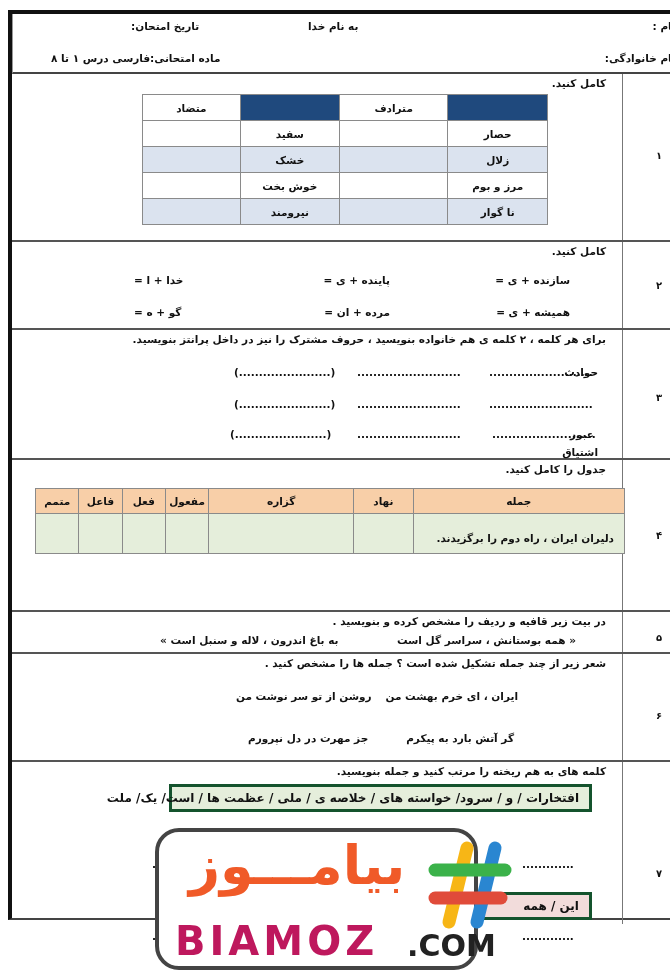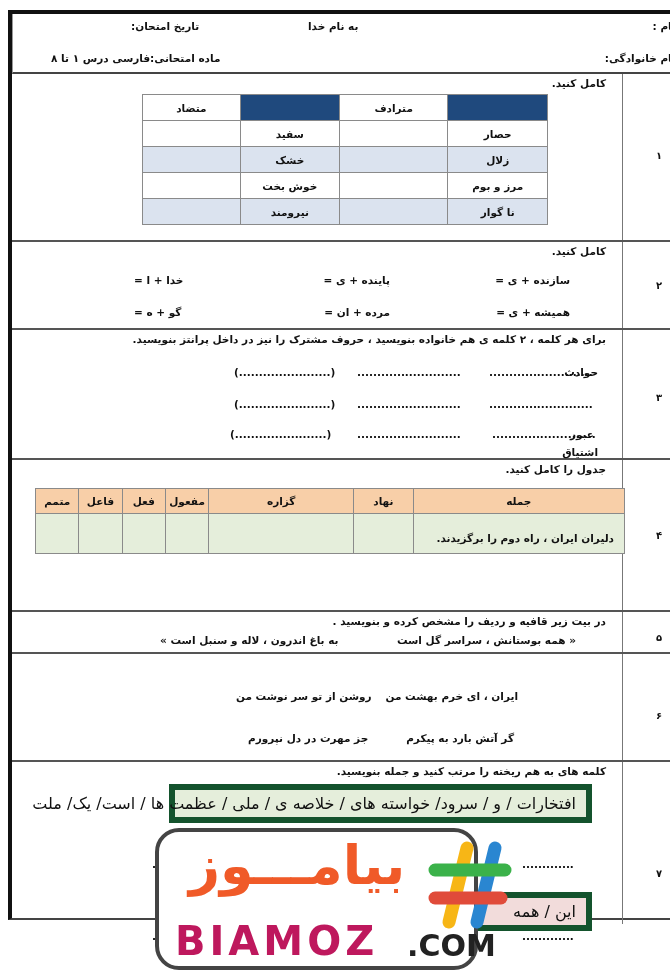--- a/index.html
+++ b/index.html
@@ -28,22 +28,22 @@
     td { font-size: 10.5px; font-weight: bold; text-align: center; vertical-align: middle; }
     .t1 td { border: 1px solid #8a8a8a; height: 26px; }
     .t1 .hd-blue { background: #1f497d; }
     .t1 .alt td { background: #dbe3ef; }
     .t4 td { border: 1px solid #8a8a8a; }
     .t4 .hrow td { background: #f8cfa8; height: 25px; }
     .t4 .r1 td { background: #ffffff; height: 40px; }
     .t4 .r2 td { background: #e5eedb; height: 40px; }
     .t4 .sent { text-align: right; padding-right: 10px; padding-top: 8px; }
     .wordbox {
-      position: absolute; font-size: 16px; font-weight: normal; direction: rtl; white-space: nowrap;
-      border: 6px solid #14532d; padding: 4px 10px;
+      position: absolute; font-size: 12px; font-weight: bold; direction: rtl; white-space: nowrap;
+      border: 3px solid #14532d; padding: 4px 10px;
     }
     .logo {
       position: absolute; left: 155px; top: 828px; width: 323px; height: 142px;
       background: #ffffff; border: 4px solid #444; border-radius: 24px;
     }
     .logo-fa {
       position: absolute; left: 30px; top: 2px; font-size: 54px; font-weight: bold; color: #f05a28;
       direction: rtl; font-family: "DejaVu Sans", sans-serif; letter-spacing: -2px;
     }
     .logo-en {
@@ -170,20 +170,21 @@
     <div class="qcol"></div>
     <span class="qnum" style="top:20px;">۵</span>
     <span class="instr" style="top:3px;">در بیت زیر قافیه و ردیف را مشخص کرده و بنویسید .</span>
     <span class="t" style="right:104px; top:22px;">« همه بوستانش ، سراسر گل است</span>
     <span class="t" style="left:148px; top:22px;">به باغ اندرون ، لاله و سنبل است »</span>
   </div>
 
   <div class="section" style="top:640px; height:108px;">
     <div class="qcol"></div>
     <span class="qnum" style="top:56px;">۶</span>
+    <span class="instr" style="top:3px;">شعر زیر از چند جمله تشکیل شده است ؟ جمله ها را مشخص کنید .</span>
     <span class="t" style="right:162px; top:36px;">ایران ، ای خرم بهشت من</span>
     <span class="t" style="left:224px; top:36px;">روشن از تو سر نوشت من</span>
     <span class="t" style="right:166px; top:78px;">گر آتش بارد به پیکرم</span>
     <span class="t" style="left:236px; top:78px;">جز مهرت در دل نپرورم</span>
   </div>
 
   <div class="section" style="top:748px; height:162px; border-bottom:none;">
     <div class="qcol"></div>
     <span class="qnum" style="top:106px;">۷</span>
     <span class="instr" style="top:3px;">کلمه های به هم ریخته را مرتب کنید و جمله بنویسید.</span>

